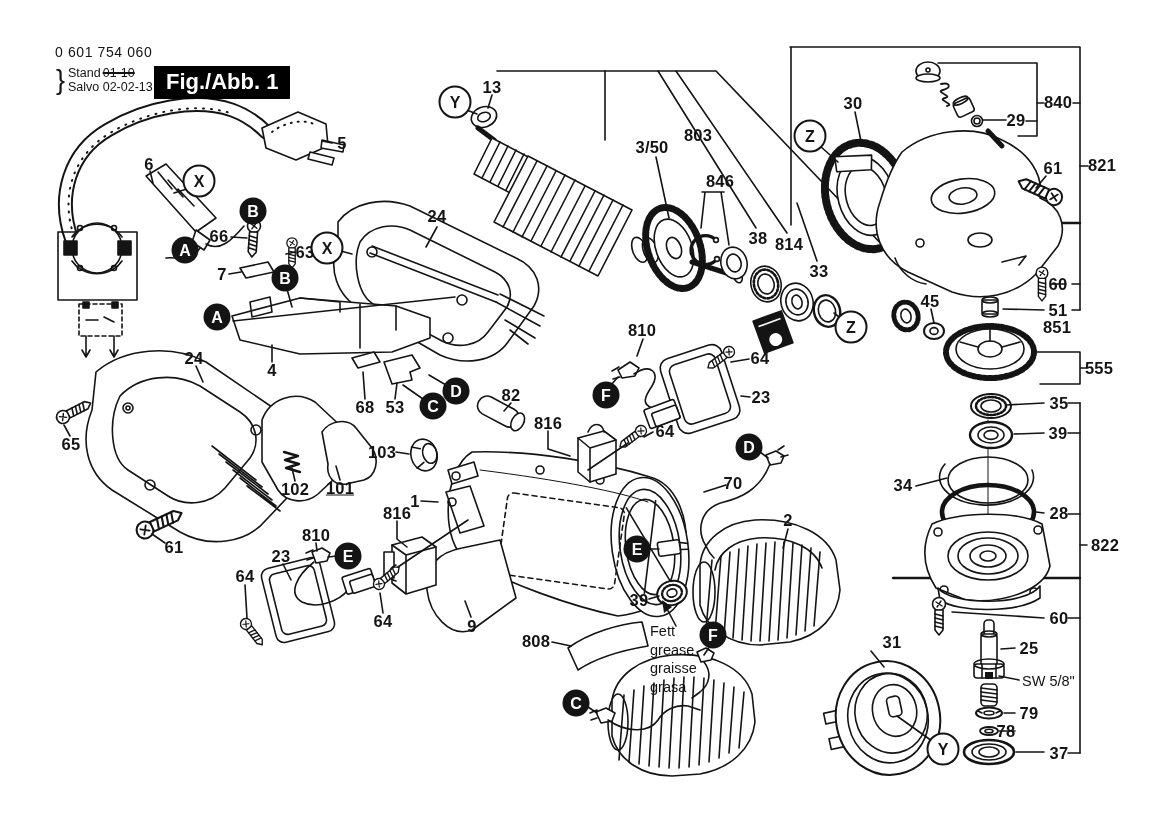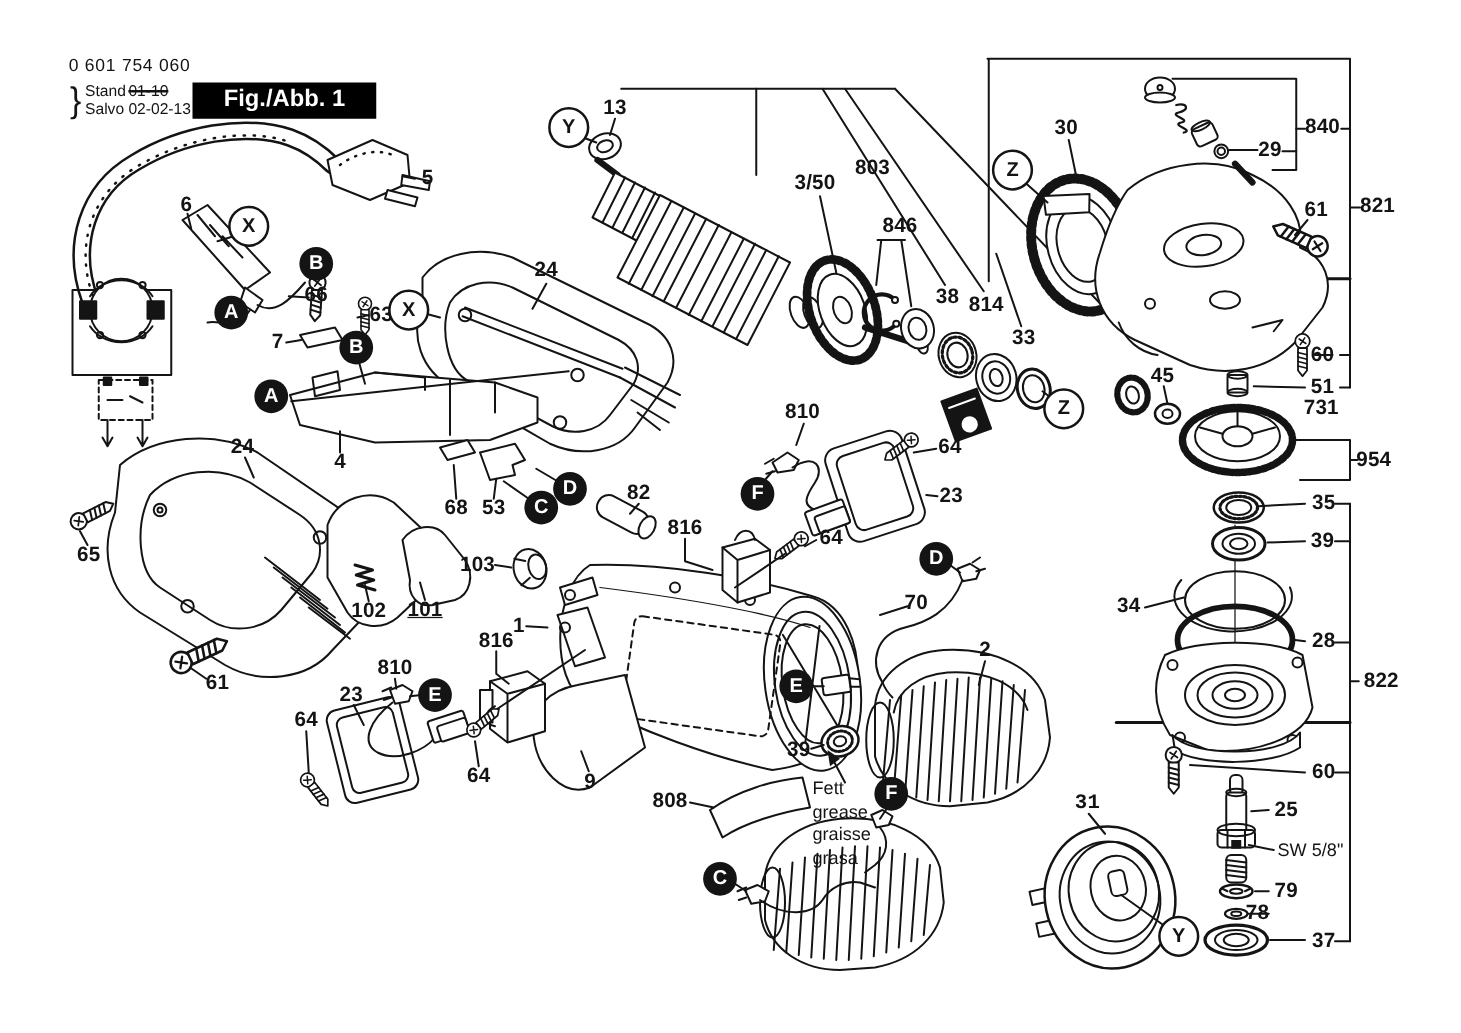--- a/index.html
+++ b/index.html
@@ -13,21 +13,21 @@
   .callout.dark{width:27px;height:27px;background:#141414;color:#fff;font-size:16px}
   .callout.light{width:29px;height:29px;background:#fff;color:#141414;border:2.6px solid #141414;font-size:16px}
   .hdr-pn{position:absolute;left:55px;top:44px;font-size:14px;letter-spacing:0.6px}
   .hdr-rev{position:absolute;left:55px;top:66px;display:grid;
            grid-template-columns:auto auto auto;grid-auto-rows:14px;align-items:center;
            font-size:12.5px;column-gap:2px}
   .hdr-rev .brace{grid-row:1 / span 2;font-size:27px;font-weight:normal;
                   transform:scaleY(1.05);padding:0 1px}
   .struck{text-decoration:line-through;text-decoration-thickness:2px}
   .figbox{position:absolute;left:154px;top:66px;background:#000;color:#fff;
-          font-weight:bold;font-size:19px;padding:3px 25px 4px}
+          font-weight:bold;font-size:22px;padding:3px 12px 4px}
   .footer{position:absolute;left:27px;top:733px;font-size:12.5px;line-height:15.2px;white-space:pre}
   .note{position:absolute;font-size:14.5px;line-height:18.5px;white-space:pre}
   .note.grease{left:650px;top:622px}
   .note.wrench{left:1022px;top:672px}
 </style>
 </head>
 <body>
 
 <div id="stage">
 
@@ -425,52 +425,52 @@
 <div class="note grease">Fett
 grease
 graisse
 grasa</div>
 <div class="note wrench">SW 5/8"</div>
 
 
 <div id="labels">
       <div class="part-label" style="left: 342px; top: 143px;">5</div>
       <div class="part-label" style="left: 149px; top: 164px;">6</div>
-      <div class="part-label" style="left: 219px; top: 236px; margin-left: 34px;">66</div>
+      <div class="part-label" style="left: 219px; top: 236px;">66</div>
       <div class="part-label" style="left: 305px; top: 252px;">63</div>
       <div class="part-label" style="left: 222px; top: 274px;">7</div>
       <div class="part-label" style="left: 437px; top: 216px;">24</div>
       <div class="part-label" style="left: 492px; top: 87px;">13</div>
       <div class="part-label" style="left: 652px; top: 147px;">3/50</div>
       <div class="part-label" style="left: 698px; top: 103px; margin-top: 32px;">803</div>
       <div class="part-label" style="left: 720px; top: 181px;">846</div>
       <div class="part-label" style="left: 758px; top: 238px;">38</div>
       <div class="part-label" style="left: 789px; top: 244px;">814</div>
       <div class="part-label" style="left: 819px; top: 271px;">33</div>
       <div class="part-label" style="left: 853px; top: 103px;">30</div>
       <div class="part-label" style="left: 1016px; top: 120px;">29</div>
       <div class="part-label" style="left: 1058px; top: 102px;">840</div>
       <div class="part-label" style="left: 1102px; top: 165px;">821</div>
       <div class="part-label" style="left: 1053px; top: 168px;">61</div>
       <div class="part-label" style="left: 1058px; top: 284px;">60</div>
       <div class="part-label" style="left: 1058px; top: 310px;">51</div>
-      <div class="part-label" style="left: 1057px; top: 327px;">731</div>
+      <div class="part-label" style="left: 1057px; top: 327px;">851</div>
       <div class="part-label" style="left: 930px; top: 301px;">45</div>
-      <div class="part-label" style="left: 1099px; top: 368px;">954</div>
+      <div class="part-label" style="left: 1099px; top: 368px;">555</div>
       <div class="part-label" style="left: 1059px; top: 403px;">35</div>
       <div class="part-label" style="left: 1058px; top: 433px;">39</div>
       <div class="part-label" style="left: 903px; top: 485px;">34</div>
       <div class="part-label" style="left: 1059px; top: 513px;">28</div>
       <div class="part-label" style="left: 1105px; top: 545px;">822</div>
       <div class="part-label" style="left: 1059px; top: 618px;">60</div>
       <div class="part-label" style="left: 1029px; top: 648px;">25</div>
       <div class="part-label" style="left: 1029px; top: 713px;">79</div>
       <div class="part-label" style="left: 1006px; top: 731px;">78</div>
       <div class="part-label" style="left: 1059px; top: 753px;">37</div>
-      <div class="part-label" style="left: 870px; top: 642px; font-family: Liberation Mono, monospace;">31</div>
+      <div class="part-label" style="left: 892px; top: 642px;">31</div>
       <div class="part-label" style="left: 788px; top: 520px;">2</div>
       <div class="part-label" style="left: 733px; top: 483px;">70</div>
       <div class="part-label" style="left: 642px; top: 330px;">810</div>
       <div class="part-label" style="left: 760px; top: 358px;">64</div>
       <div class="part-label" style="left: 761px; top: 397px;">23</div>
       <div class="part-label" style="left: 548px; top: 423px;">816</div>
       <div class="part-label" style="left: 665px; top: 431px;">64</div>
       <div class="part-label" style="left: 382px; top: 452px;">103</div>
       <div class="part-label" style="left: 415px; top: 501px;">1</div>
       <div class="part-label" style="left: 397px; top: 513px;">816</div>

